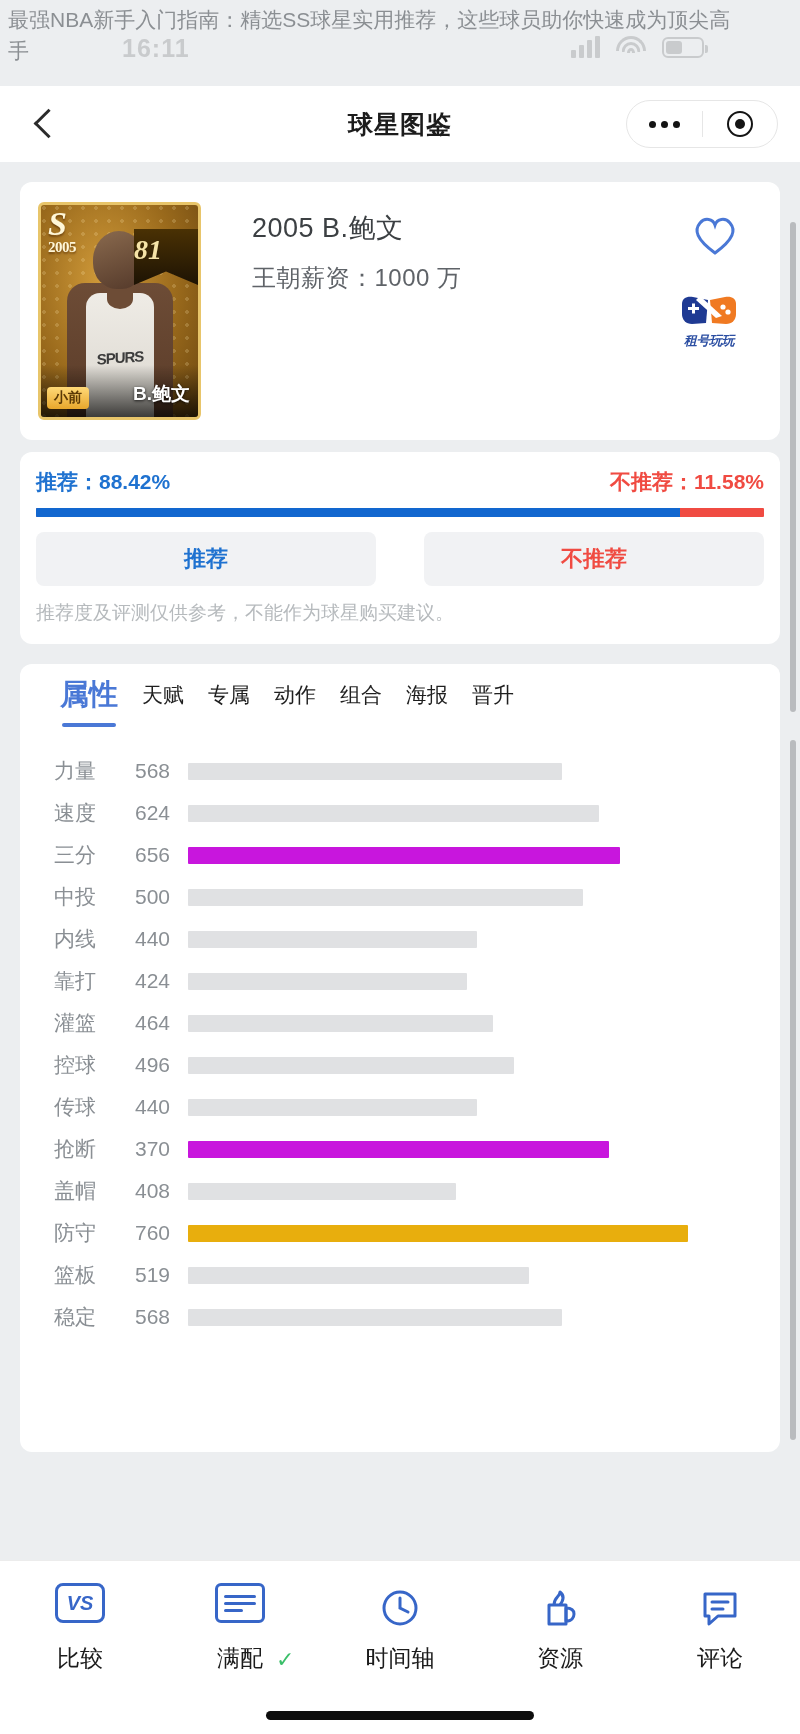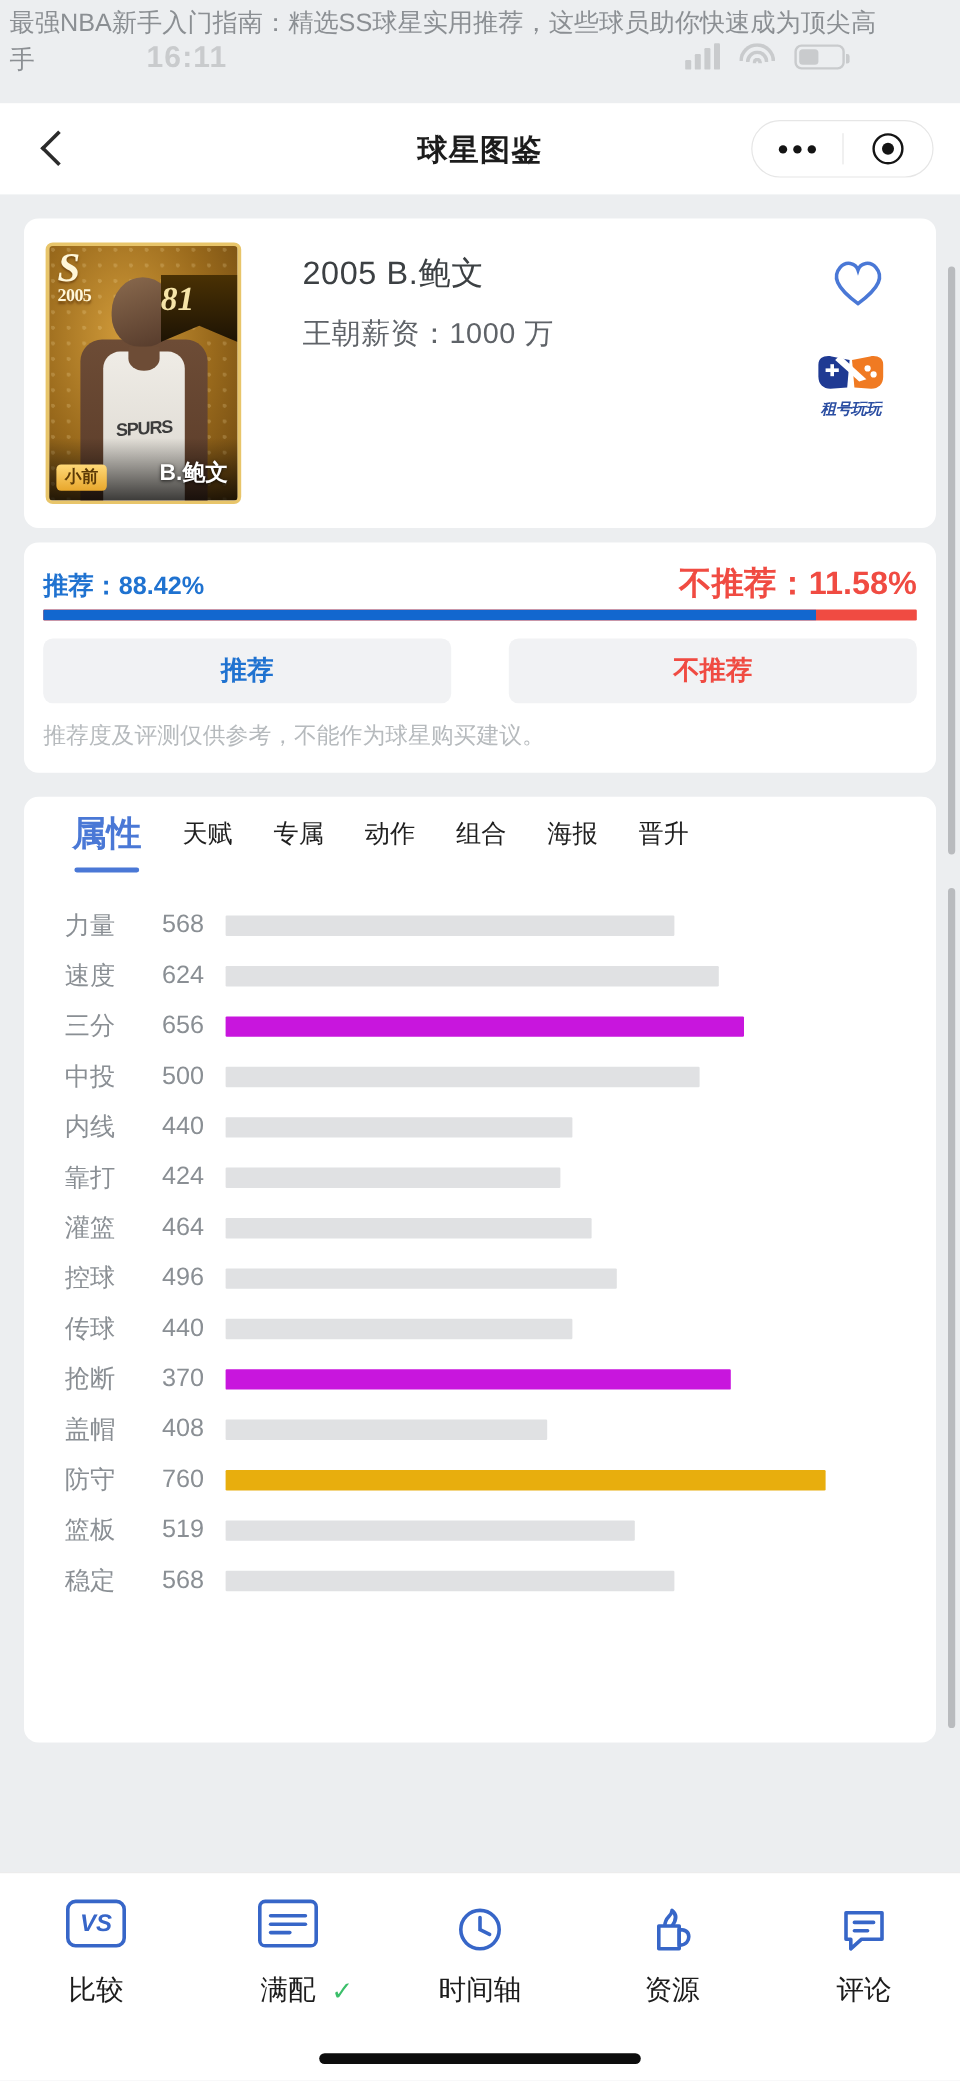--- a/index.html
+++ b/index.html
@@ -195,21 +195,21 @@
     letter-spacing:-.5px; font-style:italic;
   }
 
   
   #reco-card{ top:452px; height:192px; }
   .reco-row{
     position:absolute; left:16px; right:16px; top:16px;
     display:flex; justify-content:space-between; align-items:baseline;
   }
   .reco-row .yes{ font-size:21px; color:#1f72d0; font-weight:bold; }
-  .reco-row .no{ font-size:27px; color:#f04b42; font-weight:bold; }
+  .reco-row .no{ font-size:21px; color:#f04b42; font-weight:bold; }
   .reco-bar{
     position:absolute; left:16px; right:16px; top:56px; height:9px;
     background:#f04b42; border-radius:1px; overflow:hidden;
   }
   .reco-bar .fill{ height:100%; background:#1267cf; }
   .reco-btns{
     position:absolute; left:16px; right:16px; top:80px;
     display:flex; justify-content:space-between;
   }
   .reco-btn{
@@ -221,21 +221,21 @@
   .reco-btn.no{ color:#f04b42; }
   .reco-note{
     position:absolute; left:16px; top:148px;
     font-size:19px; color:#b6babd;
   }
 
   
   #attr-card{ top:664px; height:788px; overflow:hidden; }
   .tabs{
     position:absolute; left:0; top:0; width:760px; height:74px;
-    display:flex; align-items:center; padding-left:40px; gap:34px;
+    display:flex; align-items:center; padding-left:40px; gap:24px;
     white-space:nowrap; overflow:hidden;
   }
   .tab{ font-size:21px; color:#1f1f1f; position:relative; cursor:pointer; padding-bottom:12px; }
   .tab.active{ color:#4a78d6; font-size:29px; font-weight:bold; }
   .tab.active:after{
     content:""; position:absolute; left:2px; right:2px; bottom:0;
     height:4px; background:#4a78d6; border-radius:2px;
   }
   .tabs-fade{
     position:absolute; right:0; top:0; width:34px; height:74px;

